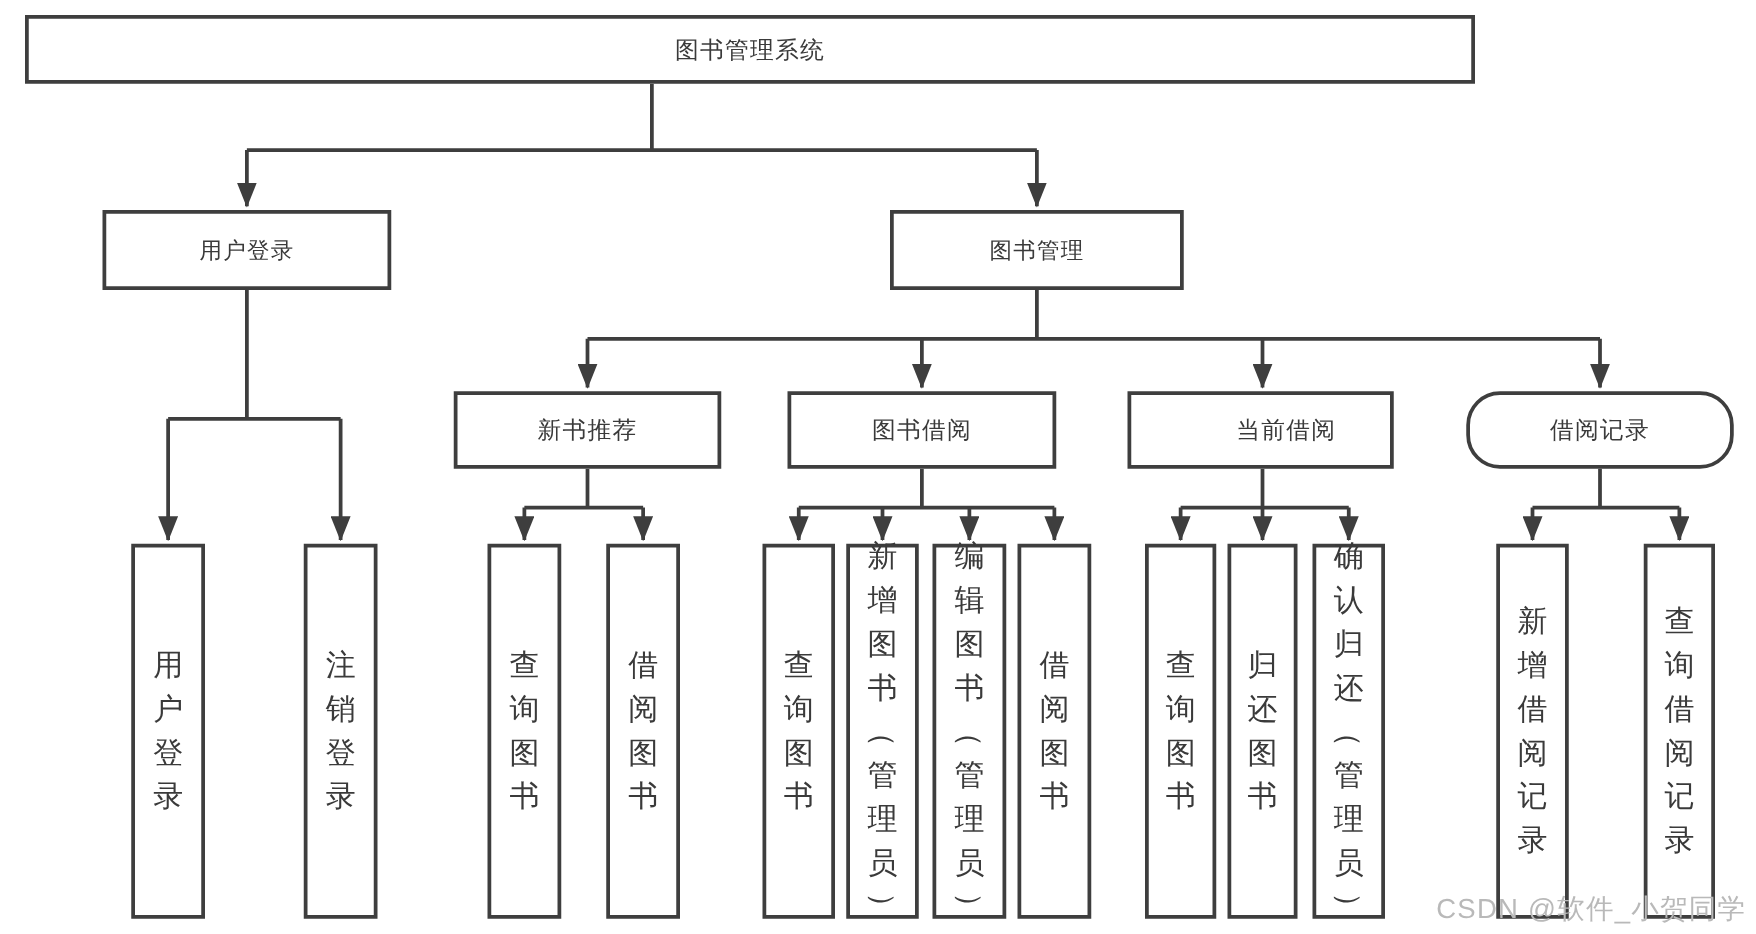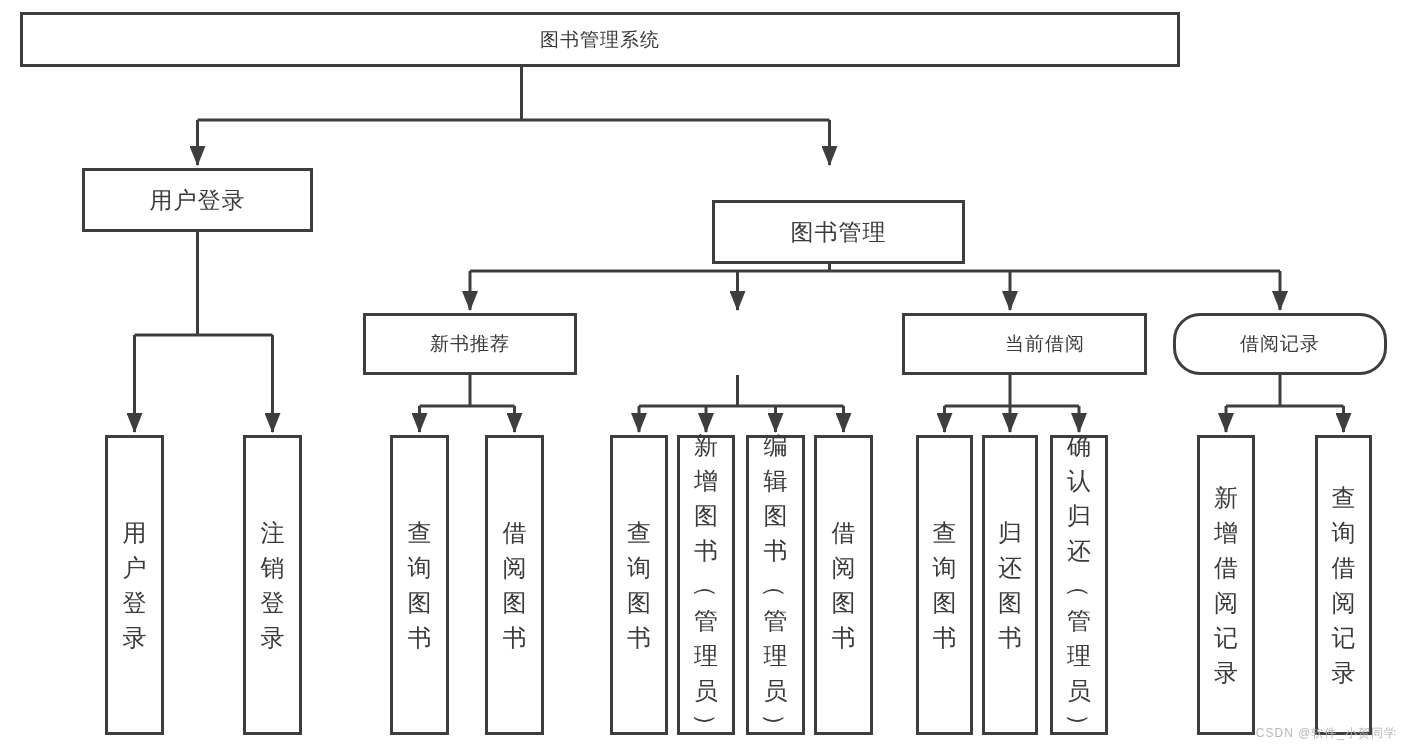--- a/index.html
+++ b/index.html
@@ -21,34 +21,34 @@
   .box{
     position:absolute;
     box-sizing:border-box;
     border:3px solid var(--line);
     background:#fff;
     display:flex;align-items:center;justify-content:center;
     text-align:center;
     letter-spacing:1px;
   }
   .lvl1{left:20px;top:12px;width:1160px;height:55px;font-size:19px;}
-  .lvl2{top:168px;height:64px;font-size:23px;}
+  .lvl2{top:168px;height:64px;font-size:18px;}
   .lvl3{top:313px;height:62px;font-size:19px;text-align:right;}
   .leaf{
     top:435px;height:300px;
     flex-direction:column;
     font-size:24px;line-height:35px;
     letter-spacing:0;
   }
   .leaf span{display:block;height:35px;width:100%;text-align:center;}
   .leaf span.rot{transform:rotate(90deg);}
   #watermark{
     position:absolute;
     right:8px;bottom:5px;
-    font-size:12px;
+    font-size:22px;
     color:var(--watermark);
     letter-spacing:1px;
     z-index:5;
   }
 </style>
 </head>
 <body>
 
 <div id="canvas">
 
@@ -91,24 +91,25 @@
 
       <path d="M1280 375 V406 M1226 406 H1343.5"></path>
       <path d="M1226 406 V432" marker-end="url(#arrow)"></path>
       <path d="M1343.5 406 V432" marker-end="url(#arrow)"></path>
     </g>
   </svg>
 
   <div class="box lvl1">图书管理系统</div>
 
   <div class="box lvl2" style="left:82px;width:231px;">用户登录</div>
-  <div class="box lvl2" style="left:712px;width:253px;margin-top:32px;">图书管理</div>
+  <div class="box lvl2" style="left:712px;width:235px;">图书管理</div>
 
   <div class="box lvl3" style="left:363px;width:214px;">新书推荐</div>
-  <div class="box lvl3" style="left:902px;width:245px;padding-left:41px;">当前借阅</div>
+  <div class="box lvl3" style="left:630px;width:215px;">图书借阅</div>
+  <div class="box lvl3" style="left:902px;width:213px;padding-left:41px;">当前借阅</div>
   <div class="box lvl3" style="left:1173px;width:214px;border-radius:27px;">借阅记录</div>
 
   <div class="box leaf" style="left:105px;width:59px;">
       <span>用</span>
       <span>户</span>
       <span>登</span>
       <span>录</span>
     </div>
   <div class="box leaf" style="left:243px;width:59px;">
       <span>注</span>

